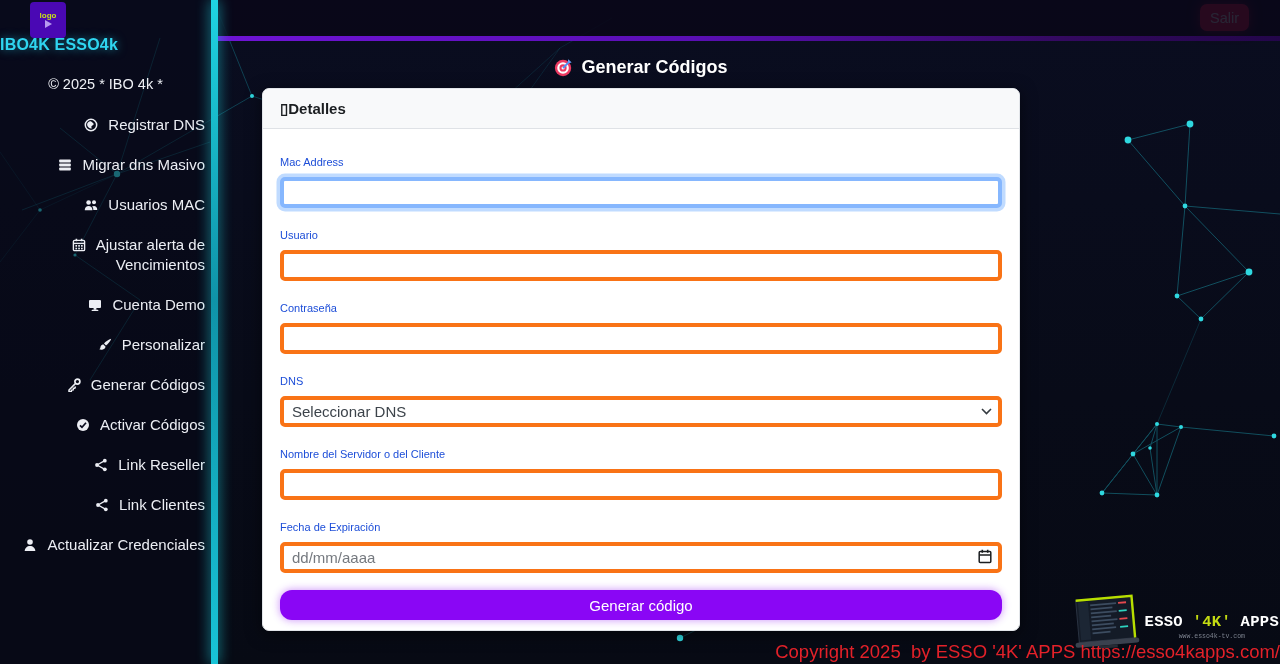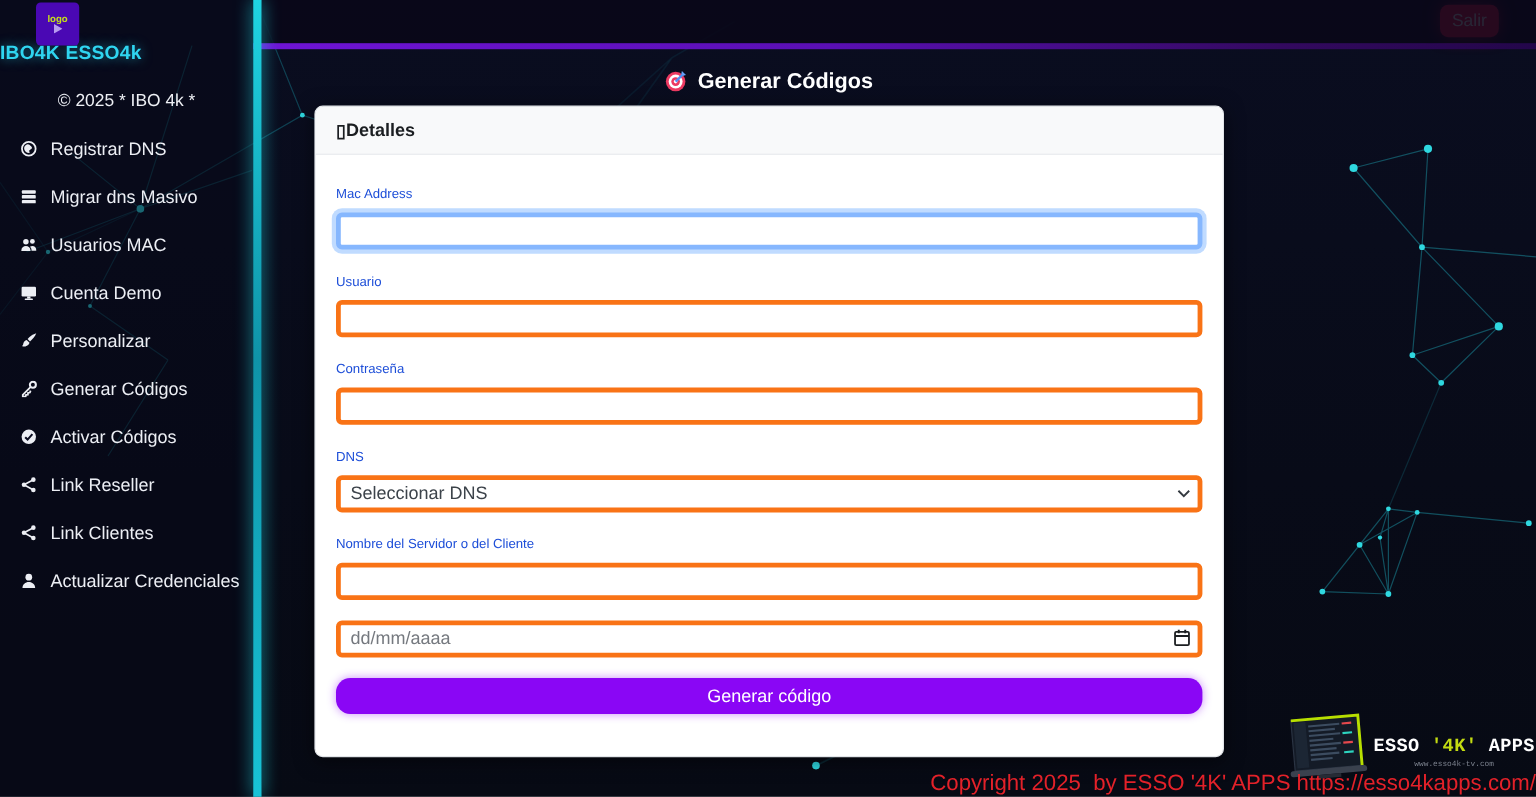--- a/index.html
+++ b/index.html
@@ -44,21 +44,21 @@
     position:absolute; left:30px; top:2px; width:36px; height:36px;
     background:#4a08b4; border-radius:4px; display:flex; flex-direction:column;
     align-items:center; justify-content:center; cursor:pointer;
   }
   .brand-logo .logo-word { color:#c6e018; font-size:8px; font-weight:700; line-height:8px; }
   .brand-name {
     margin-top:36px; text-align:left; color:#2fd5f0; font-size:16px; font-weight:700;
     text-shadow:0 0 10px rgba(47,213,240,.55); letter-spacing:.2px;
   }
   .brand-copy { margin-top:22px; text-align:center; color:#eef0f5; font-size:14.5px; }
-  .menu { margin-top:23px; }
+  .menu { margin-top:23px;text-align:right; }
   .menu-item {
     display:block; padding:0 6px 0 2px; margin-bottom:20px;
     color:#eceef4; font-size:15px; line-height:20px; text-decoration:none; cursor:pointer;
   }
   .menu-item .mi { display:inline-block; width:15px; height:14px; margin:0 10px 0 15px; vertical-align:-2px; }
 
   
   .page-title {
     position:absolute; left:262px; width:758px; top:57px; z-index:4;
     display:flex; justify-content:center; align-items:center; gap:8px;
@@ -179,20 +179,35 @@
     </a>
     <a class="menu-item">
       <span class="mi"><svg width="14" height="14" viewBox="0 0 14 14" fill="#eceef4">
             <circle cx="4.6" cy="4.5" r="2.3"></circle>
             <circle cx="10" cy="4.2" r="2"></circle>
             <path d="M.8 11.6c0-2.1 1.7-3.6 3.8-3.6s3.8 1.5 3.8 3.6v.6H.8z"></path>
             <path d="M9.3 12v-.4c0-1.2-.5-2.3-1.3-3 .5-.4 1.2-.6 2-.6 1.8 0 3.2 1.4 3.2 3.1v.9z"></path>
           </svg></span><span>Usuarios MAC</span>
     </a>
     <a class="menu-item">
+      <span class="mi"><svg width="14" height="14" viewBox="0 0 14 14">
+            <rect x="1.4" y="2.4" width="11.2" height="10.2" rx="1.2" fill="none" stroke="#eceef4" stroke-width="1.4"></rect>
+            <path d="M1.4 5.4h11.2" stroke="#eceef4" stroke-width="1.4"></path>
+            <path d="M4.4 .8v2.4M9.6 .8v2.4" stroke="#eceef4" stroke-width="1.6"></path>
+            <g fill="#eceef4">
+              <rect x="3.4" y="7" width="1.7" height="1.7"></rect>
+              <rect x="6.2" y="7" width="1.7" height="1.7"></rect>
+              <rect x="9" y="7" width="1.7" height="1.7"></rect>
+              <rect x="3.4" y="9.7" width="1.7" height="1.7"></rect>
+              <rect x="6.2" y="9.7" width="1.7" height="1.7"></rect>
+              <rect x="9" y="9.7" width="1.7" height="1.7"></rect>
+            </g>
+          </svg></span><span>Ajustar alerta de Vencimientos</span>
+    </a>
+    <a class="menu-item">
       <span class="mi"><svg width="14" height="14" viewBox="0 0 14 14" fill="#eceef4">
             <rect x="1" y="2" width="12" height="8" rx="1"></rect>
             <rect x="5.6" y="10" width="2.8" height="1.8"></rect>
             <rect x="3.6" y="11.8" width="6.8" height="1.3" rx=".6"></rect>
           </svg></span><span>Cuenta Demo</span>
     </a>
     <a class="menu-item">
       <span class="mi"><svg width="14" height="14" viewBox="0 0 14 14" fill="#eceef4">
             <path d="M13.2 .8c-2.6.7-5.7 2.9-7.2 4.7l2 2C9.8 6 12.5 3.4 13.2.8z"></path>
             <path d="M5.2 6.3 7.6 8.7c-.4 1.3-1.5 2.7-3.5 3-1 .2-2.1 0-2.8-.4 1-.6 1-1.4 1.2-2.3.3-1.1 1.3-2.4 2.7-2.7z"></path>
@@ -281,20 +296,21 @@
           </svg>
       </div>
     </div>
 
     <div class="group">
       <label class="field-label">Nombre del Servidor o del Cliente</label>
       <input class="input" type="text" style="">
     </div>
 
     <div class="group">
+      <label class="field-label">Fecha de Expiración</label>
       <div class="date-wrap">
         <input class="date-input" type="text" placeholder="dd/mm/aaaa" style="">
         <svg class="cal-icon" width="14" height="15" viewBox="0 0 14 15">
             <rect x="1.2" y="2.6" width="11.6" height="11" rx="1" fill="none" stroke="#1b1e21" stroke-width="1.5"></rect>
             <path d="M1.2 6h11.6" stroke="#1b1e21" stroke-width="1.5"></path>
             <path d="M4.3 .8v3M9.7 .8v3" stroke="#1b1e21" stroke-width="1.6"></path>
           </svg>
       </div>
     </div>
 

